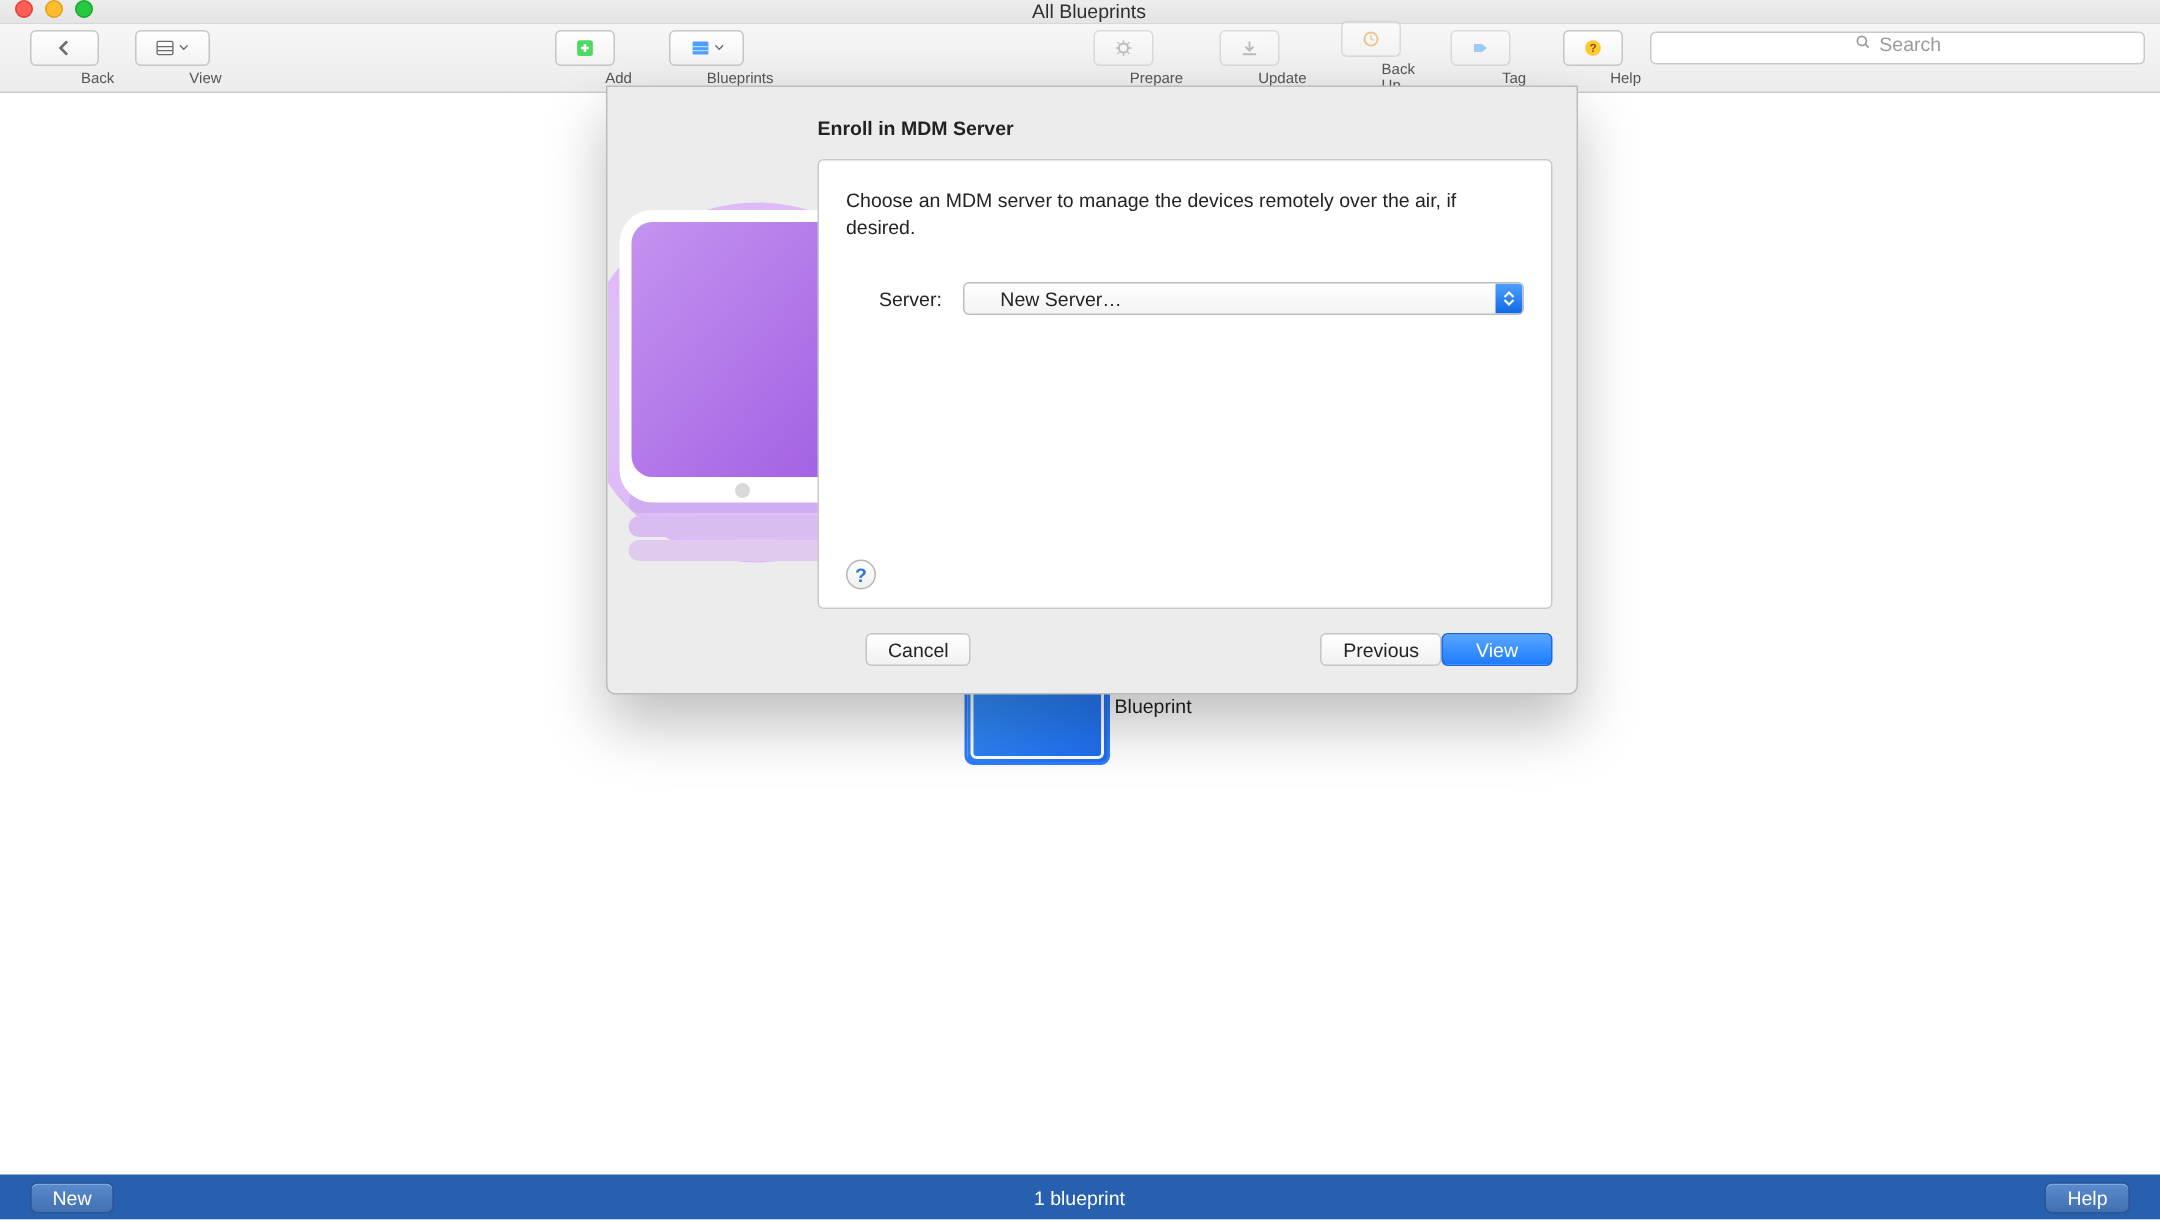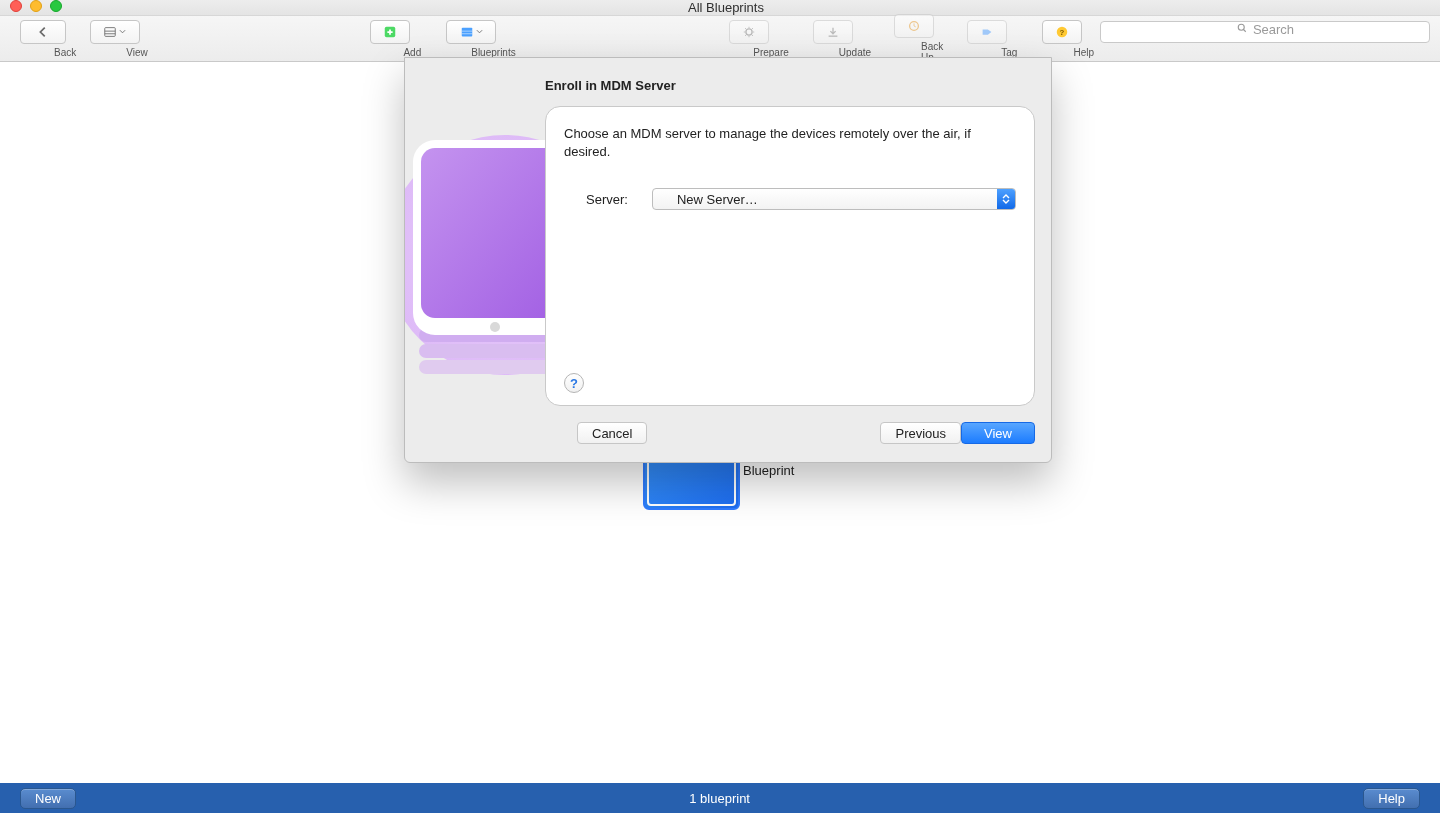--- a/index.html
+++ b/index.html
@@ -26,23 +26,23 @@
   .content { position:absolute; top:68px; left:0; right:0; bottom:30px; background:#fff; }
   .bp-icon-wrap { position:absolute; left:50%; transform:translateX(-50%); top:330px; width:154px; display:flex; flex-direction:row; align-items:flex-start;}
   .bp-thumb { width:144px; height:112px; border:2px solid #2f7bff; border-radius:6px; background:linear-gradient(140deg,#3fa0ff,#1d6cf0); padding:2px; display:flex; align-items:center; justify-content:center;}
   .bp-thumb-inner{width:100%;height:100%;border:2px solid #fff;border-radius:4px;}
   .bp-caption { margin-top:50px; font-size:13px; color:#222; text-align:center; }
 
   
   .sheet { position:absolute; top:57px; left:50%; transform:translateX(-316px); width:648px; height:406px; background:#ececec; border:1px solid #bcbcbc; border-radius:0 0 6px 6px; box-shadow:0 20px 40px rgba(0,0,0,.25); }
   .sheet-art { position:absolute; left:0; top:42px; width:212px; height:320px; overflow:hidden; }
   .sheet-head { position:absolute; left:140px; top:20px; font-size:13px; font-weight:600; color:#222; }
-  .panel { position:absolute; left:140px; top:48px; width:490px; height:300px; background:#fff; border:1px solid #c9c9c9; border-radius:15px; padding:18px; }
+  .panel { position:absolute; left:140px; top:48px; width:490px; height:300px; background:#fff; border:1px solid #c9c9c9; border-radius:4px; padding:18px; }
   .panel p { font-size:13px; color:#222; line-height:1.35; }
-  .formrow { display:flex; align-items:center; gap:24px; margin-top:28px; margin-left:22px; }
+  .formrow { display:flex; align-items:center; gap:14px; margin-top:28px; margin-left:22px; }
   .formrow label{font-size:13px;color:#222;}
   .popup { flex:1; height:22px; border:1px solid #bdbdbd; border-radius:4px; background:linear-gradient(#fff,#f3f3f3); display:flex; align-items:center; justify-content:space-between; padding-left:24px; font-size:13px; color:#222; overflow:hidden;}
   .popup .arrow{width:18px;height:100%;background:linear-gradient(#4da0ff,#1169e8);display:flex;flex-direction:column;align-items:center;justify-content:center;gap:0;}
   .popup .arrow svg{width:8px;height:5px;}
   .help { position:absolute; left:18px; bottom:12px; width:20px; height:20px; border-radius:50%; border:1px solid #b5b5b5; background:linear-gradient(#ffffff,#f0f0f0); color:#2a78e4; font-size:13px; font-weight:600; display:flex;align-items:center;justify-content:center;}
   .sheet-actions{ position:absolute; left:140px; bottom:18px; width:490px; display:flex; align-items:center;padding-left:32px; }
   .btn { height:22px; padding:0 14px; border-radius:4px; border:1px solid #c6c6c6; background:linear-gradient(#ffffff,#f1f1f1); font-size:13px; color:#222;}
   .btn.primary{background:linear-gradient(#58a6ff,#1c7cff);color:#fff;border-color:#1669e5;}
   .flex1{flex:1;}
 

